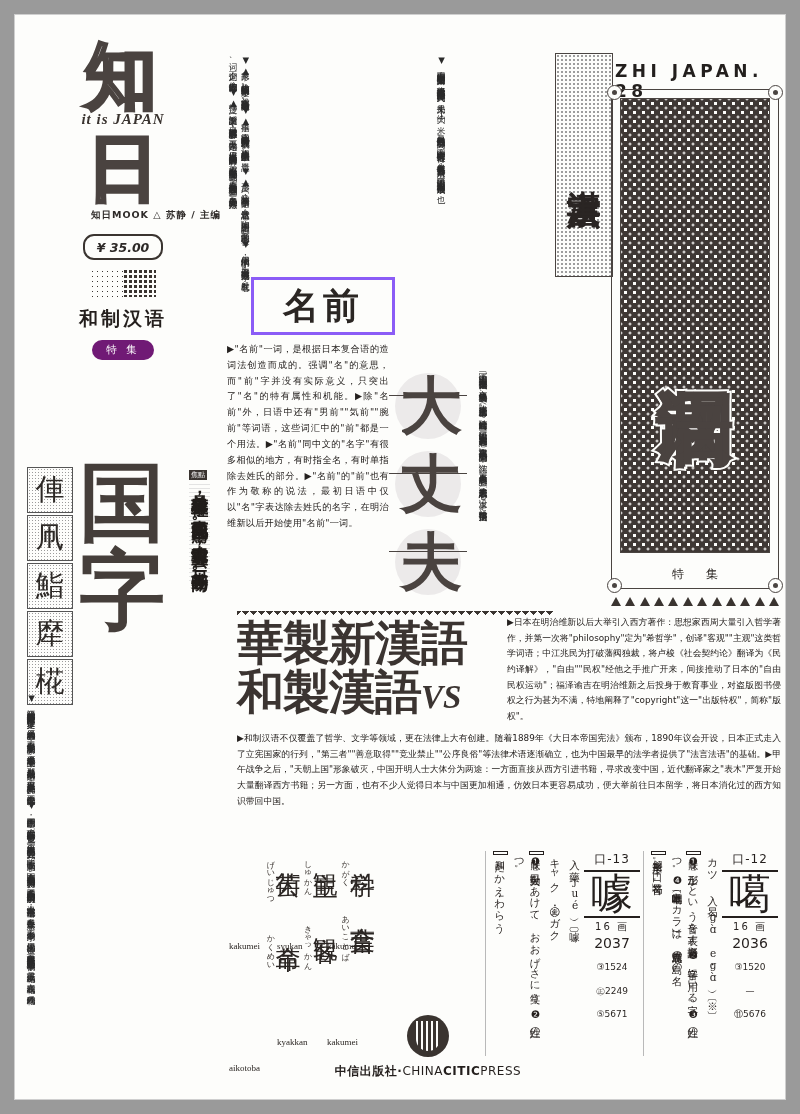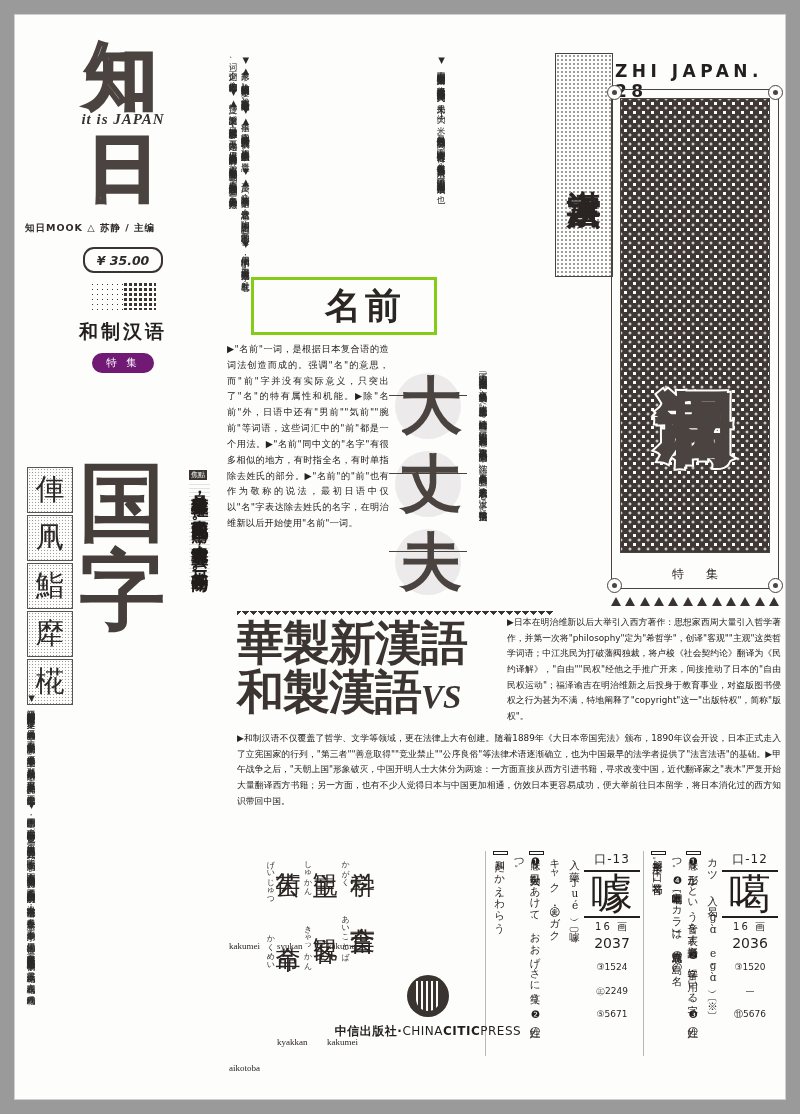--- a/index.html
+++ b/index.html
@@ -9,21 +9,21 @@
   .vcol{writing-mode:vertical-rl;text-orientation:upright;font-family:"DejaVu Serif",serif;font-size:8.6px;line-height:1.45;color:#2b2b2b;letter-spacing:.4px;text-align:justify;}
 
   
   .left{position:absolute;left:10px;top:14px;width:196px;}
   .logo{width:170px;margin:14px auto 0;text-align:center;}
   .logo-glyph{font-family:"DejaVu Sans",sans-serif;font-weight:700;font-size:72px;line-height:.92;color:#fdfdfb;
     -webkit-text-stroke:3px #4a4340;letter-spacing:4px;}
   .logo-sub{font-family:"Liberation Serif",serif;font-style:italic;font-weight:700;font-size:15px;letter-spacing:1px;color:#3a3430;margin:2px 0 4px;}
   .logo-glyph2{font-family:"DejaVu Sans",sans-serif;font-weight:700;font-size:72px;line-height:1;color:#fdfdfb;
     -webkit-text-stroke:3px #4a4340;}
-  .credit{margin-top:18px;text-align:left;font-family:"DejaVu Sans",sans-serif;font-weight:700;font-size:9.5px;letter-spacing:1px;color:#2e2a28;}
+  .credit{margin-top:5px;text-align:right;font-family:"DejaVu Sans",sans-serif;font-weight:700;font-size:9.5px;letter-spacing:1px;color:#2e2a28;}
   .price{margin:12px auto 0;width:76px;height:22px;border:2px solid #3a3430;border-radius:11px;
     display:flex;align-items:center;justify-content:center;font-family:"DejaVu Sans",sans-serif;font-weight:700;font-style:italic;font-size:12.5px;color:#2e2a28;}
   .dotbox{margin:9px auto 0;width:66px;height:28px;display:flex;}
   .dotbox i{display:block;width:50%;height:100%;}
   .dl{background-image:radial-gradient(#3a3430 .9px,transparent 1px);background-size:5px 5px;}
   .dr{background-image:radial-gradient(#3a3430 1.6px,transparent 1.7px);background-size:5px 5px;}
   .feature-cn{margin-top:9px;text-align:center;font-family:"DejaVu Sans",sans-serif;font-weight:700;font-size:19px;letter-spacing:3px;color:#241f1d;}
   .pill{margin:8px auto 0;width:62px;height:20px;background:#701a75;border-radius:10px;color:#fff;
     display:flex;align-items:center;justify-content:center;font-family:"DejaVu Sans",sans-serif;font-size:10.5px;letter-spacing:3px;}
 
@@ -39,22 +39,22 @@
   .tagbadge{font-family:"DejaVu Sans",sans-serif;font-size:7px;background:#3a3430;color:#fff;padding:1px 2px;}
   .tagtext{writing-mode:vertical-rl;text-orientation:upright;font-family:"DejaVu Serif",serif;font-weight:700;
     font-size:17px;line-height:1.25;color:#211d1b;letter-spacing:1px;
     background-image:repeating-linear-gradient(0deg,#e3e3e3 0 1px,transparent 1px 4px);}
   .leftbody{position:absolute;left:10px;top:678px;width:150px;height:365px;}
   .leftbody .vcol{height:365px;}
 
   
   .mid-top{position:absolute;left:212px;top:40px;width:120px;height:222px;}
   .mid-top .vcol{height:222px;}
-  .namae-frame{position:absolute;left:236px;top:262px;width:138px;height:52px;border:3px solid #84cc16;
-    display:flex;align-items:center;justify-content:center;padding-left:42px;}
+  .namae-frame{position:absolute;left:236px;top:262px;width:138px;height:52px;border:3px solid #8b5cf6;
+    display:flex;align-items:center;justify-content:center;}
   .namae-frame span{font-family:"DejaVu Sans",sans-serif;font-weight:700;font-size:36px;letter-spacing:4px;color:#2b2623;}
   .namae-body{position:absolute;left:212px;top:326px;width:162px;font-family:"DejaVu Sans",sans-serif;
     font-size:9.2px;line-height:1.72;color:#25211f;text-align:justify;letter-spacing:.2px;}
 
   .daijobu{position:absolute;left:370px;top:352px;width:92px;height:240px;}
   .dj-ch{position:relative;height:78px;display:flex;align-items:center;justify-content:center;}
   .dj-ch::before{content:"";position:absolute;width:66px;height:66px;border-radius:50%;
     background:#eceaea;top:6px;left:10px;}
   .dj-ch::after{content:"";position:absolute;width:78px;height:1px;background:#4a4441;top:28px;left:4px;}
   .dj-ch b{position:relative;font-family:"DejaVu Serif",serif;font-size:62px;line-height:1;color:#4a4340;}
@@ -117,21 +117,21 @@
   .dradical{font-size:12px;letter-spacing:1px;color:#241f1d;}
   .dchar{position:relative;font-family:"DejaVu Serif",serif;font-size:42px;line-height:1.05;color:#241f1d;
     border-top:2.5px solid #241f1d;border-bottom:2.5px solid #241f1d;margin:2px 0;}
   .dstroke{font-size:10px;letter-spacing:2px;color:#241f1d;margin-top:2px;}
   .dnum{font-size:14px;color:#241f1d;margin-top:1px;}
   .dref{font-size:9px;color:#2b2623;margin-top:10px;line-height:1.5;}
   .dvcol{writing-mode:vertical-rl;text-orientation:upright;font-family:"DejaVu Serif",serif;font-size:10.5px;
     line-height:1.5;color:#241f1d;padding:0 2px;height:198px;}
   .dlabel{border:1px solid #241f1d;padding:1px;font-size:9.5px;}
 
-  .publisher{position:absolute;left:318px;top:960px;width:190px;text-align:center;}
+  .publisher{position:absolute;left:318px;top:1000px;width:190px;text-align:center;}
   .pub-logo{width:42px;height:42px;margin:0 auto;border-radius:50%;background:#3a3430;position:relative;}
   .pub-logo::after{content:"";position:absolute;left:9px;top:6px;width:24px;height:30px;border-radius:0 0 12px 12px;
     background:repeating-linear-gradient(90deg,#fdfdfb 0 2px,#3a3430 2px 5px);}
   .pub-name{margin-top:6px;font-family:"DejaVu Sans",sans-serif;font-weight:700;font-size:12px;letter-spacing:.5px;color:#241f1d;}
   .pub-name em{font-style:normal;font-weight:400;}
 </style>
 </head>
 <body>
 
 <div class="page">

